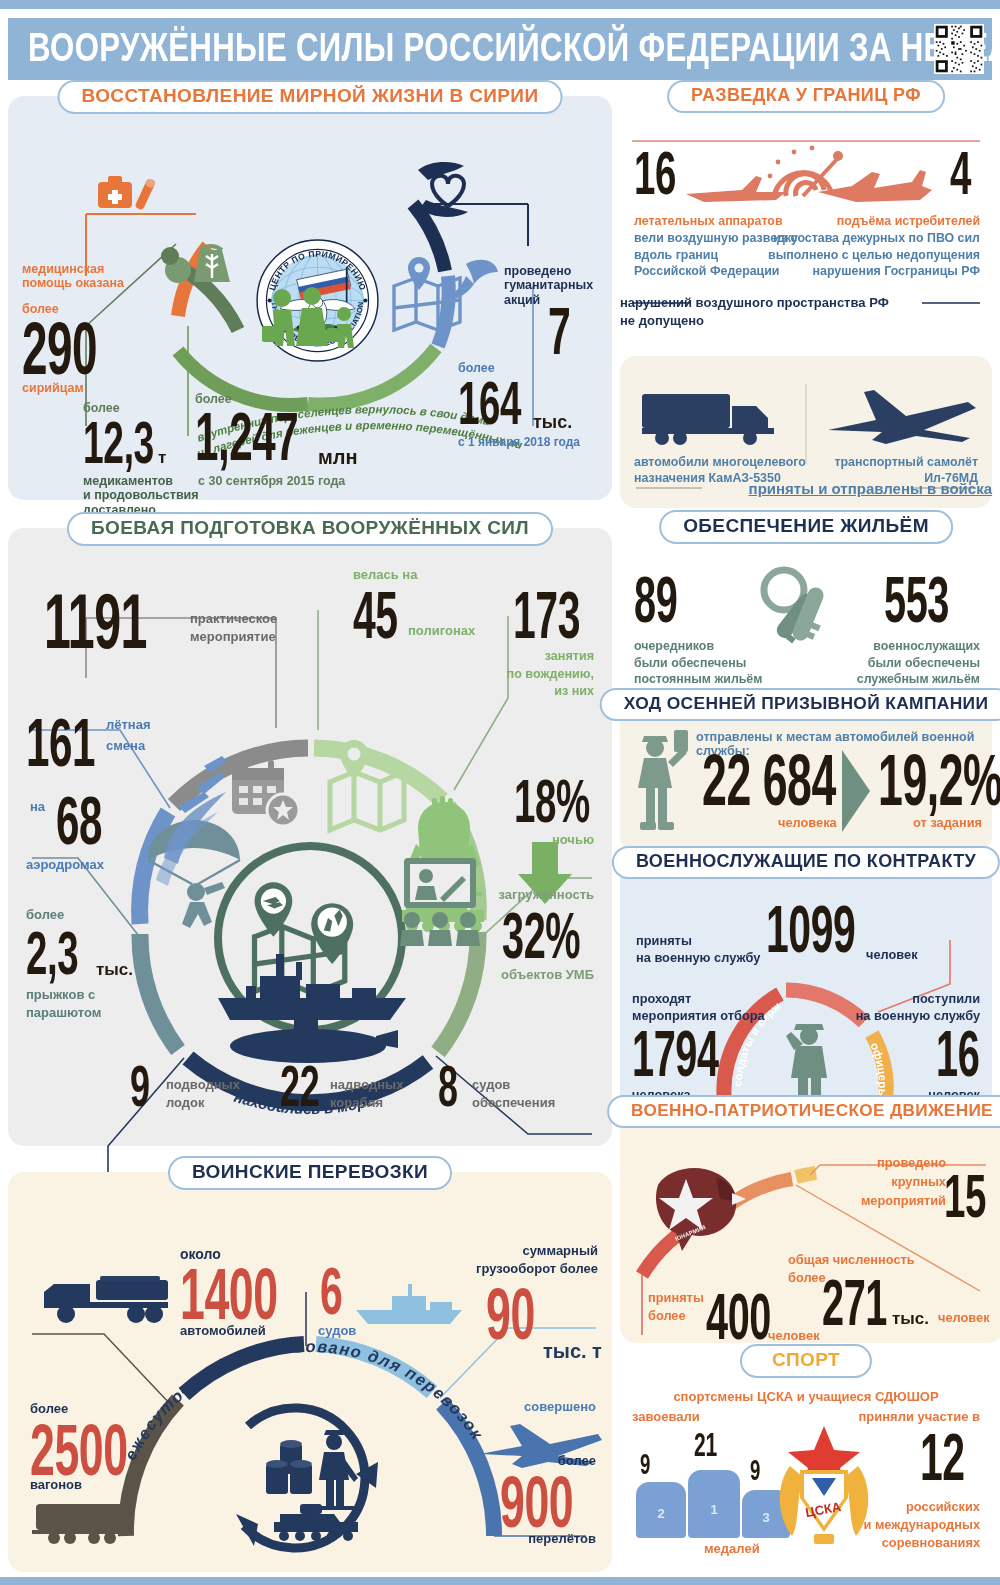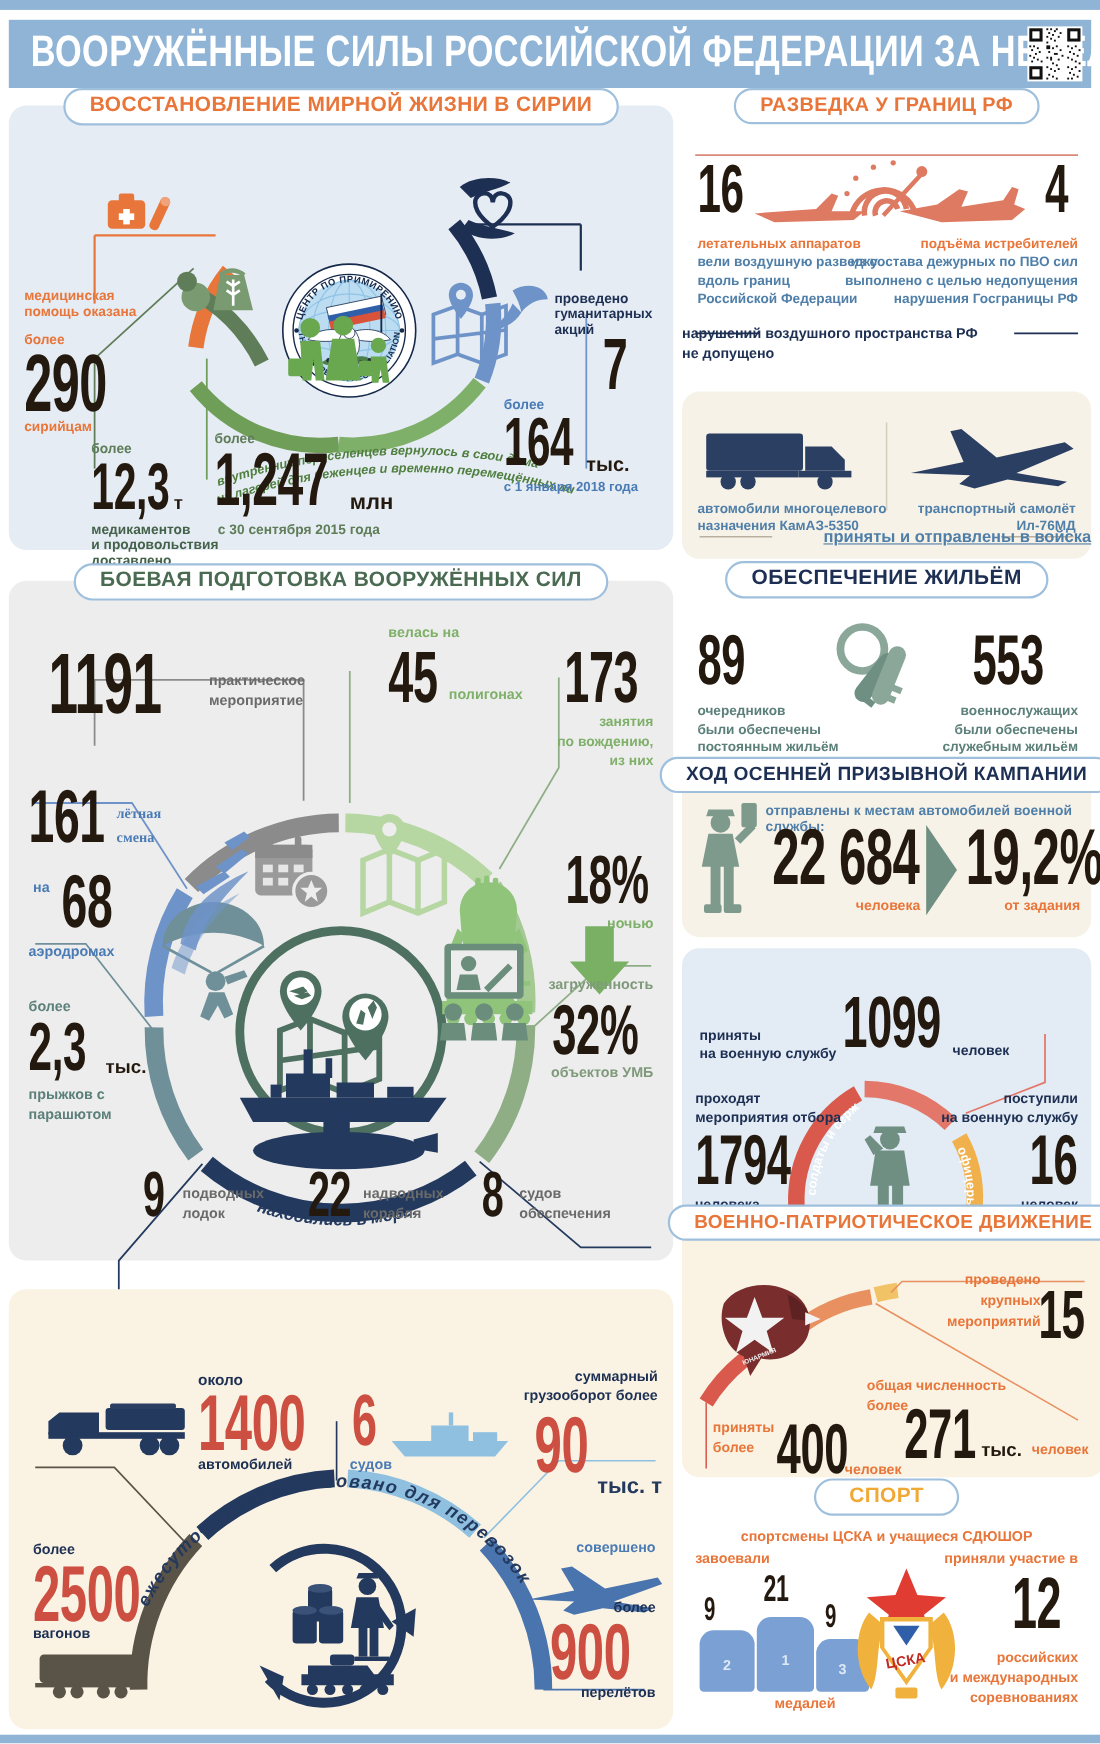--- a/index.html
+++ b/index.html
@@ -413,20 +413,21 @@
     <div class="abs num" style="left:82px;top:42px;font-size:72px;">22 684</div>
     <div class="abs cap c-orange" style="left:158px;top:112px;font-size:12.8px;">человека</div>
     <svg class="abs" style="left:220px;top:44px;" width="34" height="86">
       <path d="M2 2 L30 43 L2 84 Z" fill="#6e8f82"></path>
     </svg>
     <div class="abs num" style="left:258px;top:42px;font-size:72px;">19,2%</div>
     <div class="abs cap c-orange" style="right:10px;top:112px;font-size:12.8px;text-align:right;">от задания</div>
   </div>
 
   <div class="card" id="contract">
+    <div class="sec-title pill t-navy" style="font-size:18px;">ВОЕННОСЛУЖАЩИЕ ПО КОНТРАКТУ</div>
     <svg class="abs" style="left:0;top:26px;" width="372" height="224">
       <path d="M104 208 A112 112 0 0 1 160 106" stroke="#d9594c" stroke-width="15" fill="none"></path>
       <path d="M166 102 A112 112 0 0 1 244 134" stroke="#e2776a" stroke-width="15" fill="none"></path>
       <path d="M252 146 A112 112 0 0 1 266 208" stroke="#f0b14d" stroke-width="15" fill="none"></path>
       <path d="M258 124 L330 96 L330 52" stroke="#e2776a" stroke-width="1.6" fill="none"></path>
       <path id="cArcL" d="M122 212 A104 104 0 0 1 164 118" fill="none"></path>
       <path id="cArcR" d="M248 152 A104 104 0 0 1 258 212" fill="none"></path>
       <text font-size="11.6" font-weight="bold" fill="#fff"><textPath href="#cArcL" startOffset="12%">солдаты и сержанты</textPath></text>
       <text font-size="11.6" font-weight="bold" fill="#fff"><textPath href="#cArcR" startOffset="8%">офицеры</textPath></text>
     </svg>
@@ -671,21 +672,21 @@
 из них</div>
 
     <div class="abs num" style="left:506px;top:244px;font-size:62px;">18%</div>
     <div class="abs cap" style="right:18px;top:305px;font-size:13px;color:#7fb069;text-align:right;">ночью</div>
 
     <div class="abs cap" style="right:18px;top:360px;font-size:13px;color:#7f9a7a;text-align:right;">загруженность</div>
     <div class="abs num" style="left:494px;top:378px;font-size:64px;">32%</div>
     <div class="abs cap" style="right:18px;top:440px;font-size:13px;color:#7f9a7a;text-align:right;">объектов УМБ</div>
 
     <div class="abs num" style="left:18px;top:182px;font-size:68px;">161</div>
-    <div class="abs cap c-blue" style="left:98px;top:202px;font-size:13px;line-height:1.6;font-family:Liberation Serif, serif;">лётная
+    <div class="abs cap c-blue" style="left:98px;top:187px;font-size:13px;line-height:1.6;">лётная
 смена</div>
     <div class="abs cap c-blue" style="left:22px;top:272px;font-size:13px;">на</div>
     <div class="abs num" style="left:48px;top:260px;font-size:68px;">68</div>
     <div class="abs cap c-blue" style="left:18px;top:330px;font-size:13px;">аэродромах</div>
 
     <div class="abs cap c-teal" style="left:18px;top:380px;font-size:13px;">более</div>
     <div class="abs num" style="left:18px;top:396px;font-size:62px;">2,3</div>
     <div class="abs cap" style="left:88px;top:432px;font-size:17px;color:#23190f;">тыс.</div>
     <div class="abs cap c-teal" style="left:18px;top:458px;font-size:13px;line-height:1.35;">прыжков с
 парашютом</div>
@@ -695,20 +696,21 @@
 лодок</div>
     <div class="abs num" style="left:272px;top:530px;font-size:58px;">22</div>
     <div class="abs cap c-gray" style="left:322px;top:548px;font-size:13px;line-height:1.35;">надводных
 корабля</div>
     <div class="abs num" style="left:430px;top:530px;font-size:58px;">8</div>
     <div class="abs cap c-gray" style="left:464px;top:548px;font-size:13px;line-height:1.35;">судов
 обеспечения</div>
   </div>
 
   <div class="card" id="transport">
+    <div class="sec-title pill t-navy" style="font-size:19px;">ВОИНСКИЕ ПЕРЕВОЗКИ</div>
 
     <svg class="abs" style="left:0;top:24px;" width="604" height="376">
       <g fill="none" stroke-width="16">
         <path d="M118 340 A192 192 0 0 1 170 204" stroke="#5a5348"></path>
         <path d="M176 198 A192 192 0 0 1 296 148" stroke="#23395e"></path>
         <path d="M308 148 A192 192 0 0 1 424 196" stroke="#8fc0e0"></path>
         <path d="M434 208 A192 192 0 0 1 486 340" stroke="#4a74ad"></path>
       </g>
       <path d="M298 150 L298 96 " stroke="#23395e" stroke-width="1.5" fill="none"></path>
       <path d="M432 202 L500 132 L588 132" stroke="#8fc0e0" stroke-width="1.5" fill="none"></path>

